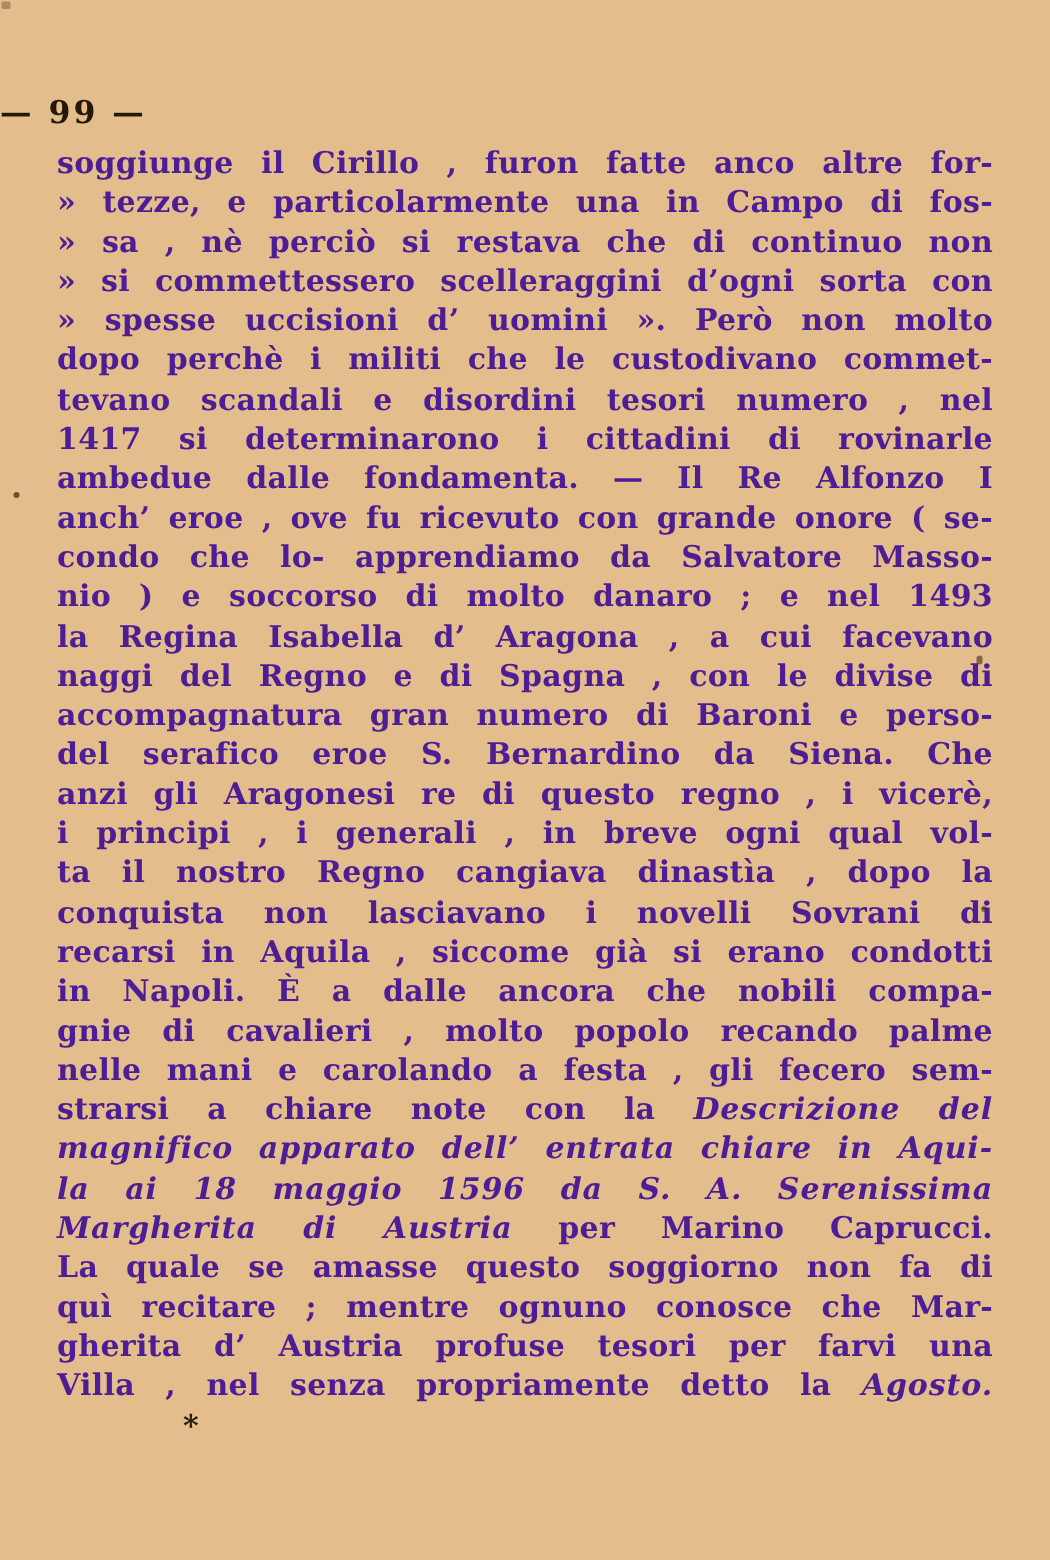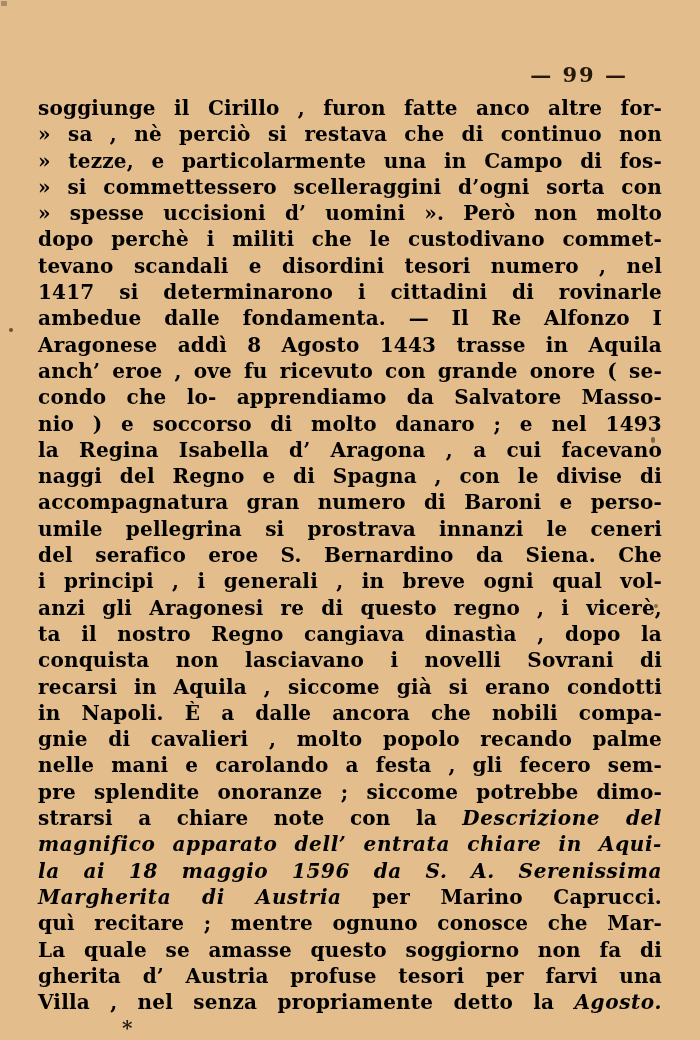--- a/index.html
+++ b/index.html
@@ -13,40 +13,40 @@
     background: #e3bd8c;
     overflow: hidden;
     font-family: "DejaVu Serif", "Liberation Serif", serif;
     color: #281c10;
   }
   .page-number {
     position: absolute;
     top: 62px;
     left: 0;
     width: 628px;
-    text-align: right;
+    text-align: left;
     font-size: 21px;
     font-weight: bold;
     letter-spacing: 2px;
     color: #241809;
   }
   .text-block {
     position: absolute;
     top: 95px;
     left: 38px;
     width: 624px;
   }
   .line {
     font-size: 20px;
     line-height: 26.3px;
     font-weight: bold;
     text-align: justify;
     text-align-last: justify;
     white-space: normal;
-    color: #000000;
+    color: #4c1d95;
     letter-spacing: 0.2px;
   }
   .line .it {
     font-style: italic;
     letter-spacing: 0.6px;
   }
   .footnote-mark {
     display: block;
     margin-left: 84px;
     margin-top: 1px;
@@ -65,52 +65,49 @@
   .speck-c { left: 654px; top: 604px; width: 4px; height: 4px; opacity: .55; }
   .speck-d { left: 1px;  top: 1px;  width: 6px; height: 5px; opacity: .35; border-radius: 1px; }
 </style>
 </head>
 <body>
 
 <div class="page-number">— 99 —</div>
 
 <div class="text-block" id="text-block">
     <div class="line"><span>soggiunge il Cirillo , furon fatte anco altre for-</span></div>
+    <div class="line"><span>» tezze, e particolarmente una in Campo di fos-</span></div>
     <div class="line"><span>» sa , nè perciò si restava che di continuo non</span></div>
-    <div class="line"><span>» tezze, e particolarmente una in Campo di fos-</span></div>
     <div class="line"><span>» si commettessero scelleraggini d’ogni sorta con</span></div>
     <div class="line"><span>» spesse uccisioni d’ uomini ». Però non molto</span></div>
     <div class="line"><span>dopo perchè i militi che le custodivano commet-</span></div>
     <div class="line"><span>tevano scandali e disordini tesori numero , nel</span></div>
     <div class="line"><span>1417 si determinarono i cittadini di rovinarle</span></div>
     <div class="line"><span>ambedue dalle fondamenta. — Il Re Alfonzo I</span></div>
-    <div class="line"><span>Aragonese addì 8 Agosto 1443 trasse in Aquila</span></div>
     <div class="line"><span>anch’ eroe , ove fu ricevuto con grande onore ( se-</span></div>
     <div class="line"><span>condo che lo- apprendiamo da Salvatore Masso-</span></div>
     <div class="line"><span>nio ) e soccorso di molto danaro ; e nel 1493</span></div>
     <div class="line"><span>la Regina Isabella d’ Aragona , a cui facevano</span></div>
     <div class="line"><span>naggi del Regno e di Spagna , con le divise di</span></div>
     <div class="line"><span>accompagnatura gran numero di Baroni e perso-</span></div>
-    <div class="line"><span>umile pellegrina si prostrava innanzi le ceneri</span></div>
     <div class="line"><span>del serafico eroe S. Bernardino da Siena. Che</span></div>
+    <div class="line"><span>anzi gli Aragonesi re di questo regno , i vicerè,</span></div>
     <div class="line"><span>i principi , i generali , in breve ogni qual vol-</span></div>
-    <div class="line"><span>anzi gli Aragonesi re di questo regno , i vicerè,</span></div>
     <div class="line"><span>ta il nostro Regno cangiava dinastìa , dopo la</span></div>
     <div class="line"><span>conquista non lasciavano i novelli Sovrani di</span></div>
     <div class="line"><span>recarsi in Aquila , siccome già si erano condotti</span></div>
     <div class="line"><span>in Napoli. È a dalle ancora che nobili compa-</span></div>
     <div class="line"><span>gnie di cavalieri , molto popolo recando palme</span></div>
     <div class="line"><span>nelle mani e carolando a festa , gli fecero sem-</span></div>
-    <div class="line"><span>pre splendite onoranze ; siccome potrebbe dimo-</span></div>
     <div class="line"><span>strarsi a chiare note con la </span><span class="it">Descrizione del</span></div>
     <div class="line"><span class="it">magnifico apparato dell’ entrata chiare in Aqui-</span></div>
     <div class="line"><span class="it">la ai 18 maggio 1596 da S. A. Serenissima</span></div>
     <div class="line"><span class="it">Margherita di Austria</span><span> per Marino Caprucci.</span></div>
+    <div class="line"><span>La quale se amasse questo soggiorno non fa di</span></div>
     <div class="line"><span>quì recitare ; mentre ognuno conosce che Mar-</span></div>
-    <div class="line"><span>La quale se amasse questo soggiorno non fa di</span></div>
     <div class="line"><span>gherita d’ Austria profuse tesori per farvi una</span></div>
     <div class="line"><span>Villa , nel senza propriamente detto la </span><span class="it">Agosto.</span></div>
     <span class="footnote-mark">*</span>
   </div>
 
 <span class="speck speck-a"></span>
 <span class="speck speck-b"></span>
 <span class="speck speck-c"></span>
 <span class="speck speck-d"></span>
 

